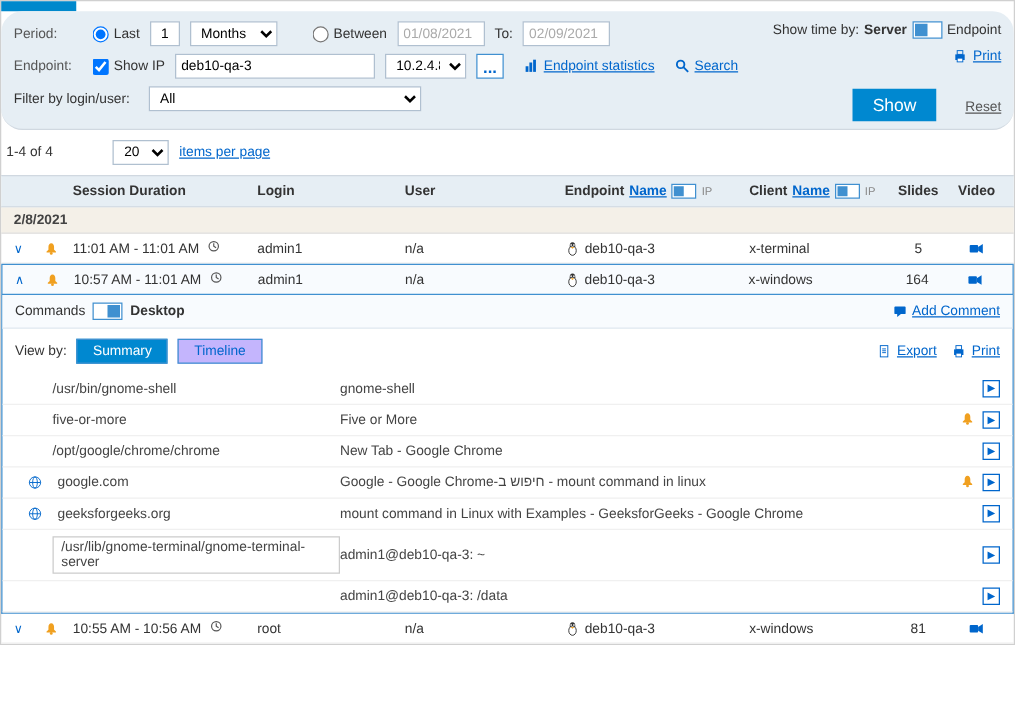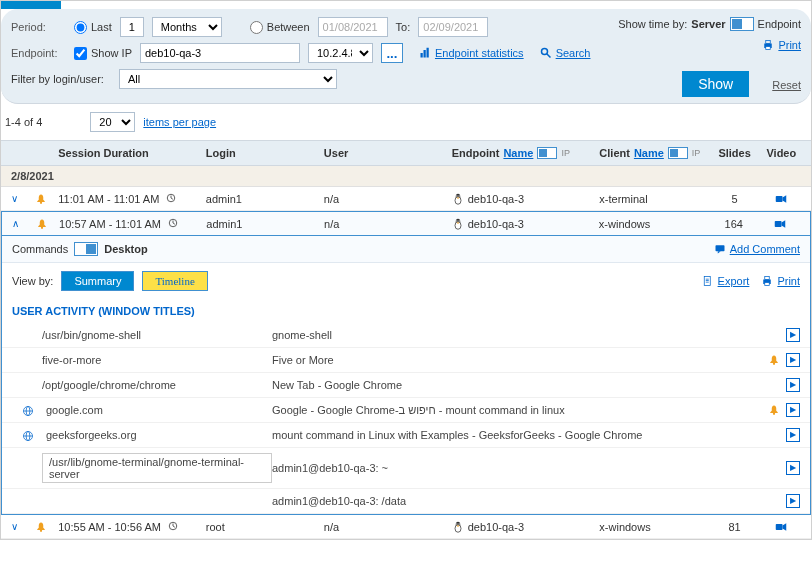--- a/index.html
+++ b/index.html
@@ -42,21 +42,21 @@
 .date-row { background: #f4f0e8; padding: 4px 10px; font-weight: bold; color: #444; border-bottom: 1px solid #e0e0e0; }
 .session-row { display: flex; padding: 5px 10px; align-items: center; border-bottom: 1px solid #eee; }
 .session-row.expanded { border: 1px solid #4090d0; background: #f8fbfe; }
 .expand-icon { color: #0066cc; cursor: pointer; font-size: 10px; width: 24px; }
 .clock-icon { color: #555; margin-left: 4px; }
 .play-icon { display: inline-block; width: 14px; height: 14px; border: 1px solid #0066cc; color: #0066cc; font-size: 8px; text-align: center; line-height: 12px; cursor: pointer; }
 .detail-panel { border: 1px solid #4090d0; border-top: none; padding: 0; }
 .detail-header { display: flex; padding: 6px 10px; background: #f8fbfe; align-items: center; justify-content: space-between; border-bottom: 1px solid #e0e8f0; }
 .tab-btn { padding: 3px 12px; border: 1px solid #4090d0; cursor: pointer; }
 .tab-btn.active { background: #0088d0; color: #fff; }
-.tab-btn.inactive { background: #fde047; color: #0066cc; font-family: Liberation Serif, serif; }
+.tab-btn.inactive { background: #c4b5fd; color: #0066cc; }
 .view-by { padding: 8px 10px; display: flex; align-items: center; justify-content: space-between; }
 .section-title { color: #0066cc; font-weight: bold; padding: 6px 10px; }
 .activity-header { display: flex; padding: 6px 10px; font-weight: bold; background: #f8fbfe; border-top: 1px solid #e0e8f0; border-bottom: 1px solid #e0e8f0; }
 .col-app { width: 260px; padding-left: 30px; }
 .col-details { flex: 1; }
 .col-actions { width: 60px; text-align: right; }
 .activity-row { display: flex; padding: 5px 10px; align-items: center; border-bottom: 1px solid #f0f0f0; }
 .globe-icon { color: #0066cc; width: 20px; margin-right: 4px; }
 .app-name { width: 260px; padding-left: 30px; color: #444; }
 .app-name.indent { padding-left: 10px; display: flex; align-items: center; }
@@ -265,21 +265,20 @@
             <span class="icon-link">
               <svg class="sm" viewBox="0 0 16 16" fill="#0066cc">
                 <rect x="3" y="6" width="10" height="6"></rect>
                 <rect x="5" y="2" width="6" height="4" fill="none" stroke="#0066cc"></rect>
                 <rect x="5" y="10" width="6" height="4" fill="#fff" stroke="#0066cc"></rect>
               </svg> 
               <span class="link">Print</span>
             </span>
           </div>
         </div>
-        <div class="section-title">USER ACTIVITY (WINDOW TITLES)</div>
         <div class="activity-row">
           <span class="app-name">/usr/bin/gnome-shell</span>
           <span class="activity-details">gnome-shell</span>
           <span class="activity-actions">
             <span class="play-icon">▶</span>
           </span>
         </div>
         <div class="activity-row">
           <span class="app-name">five-or-more</span>
           <span class="activity-details">Five or More</span>

